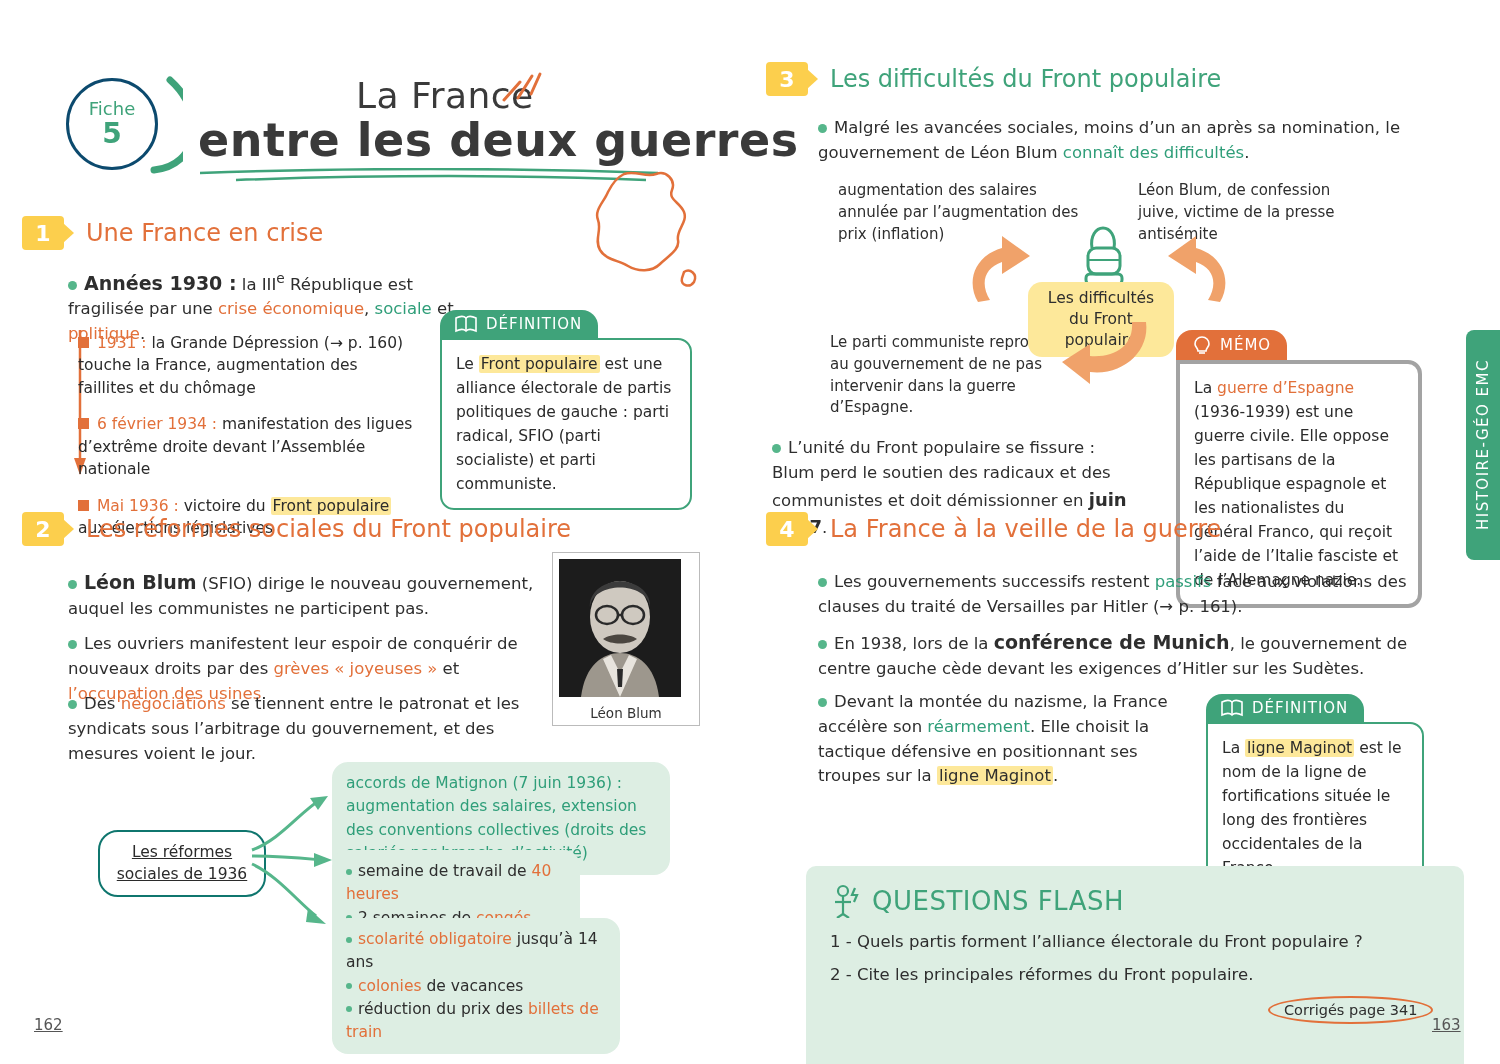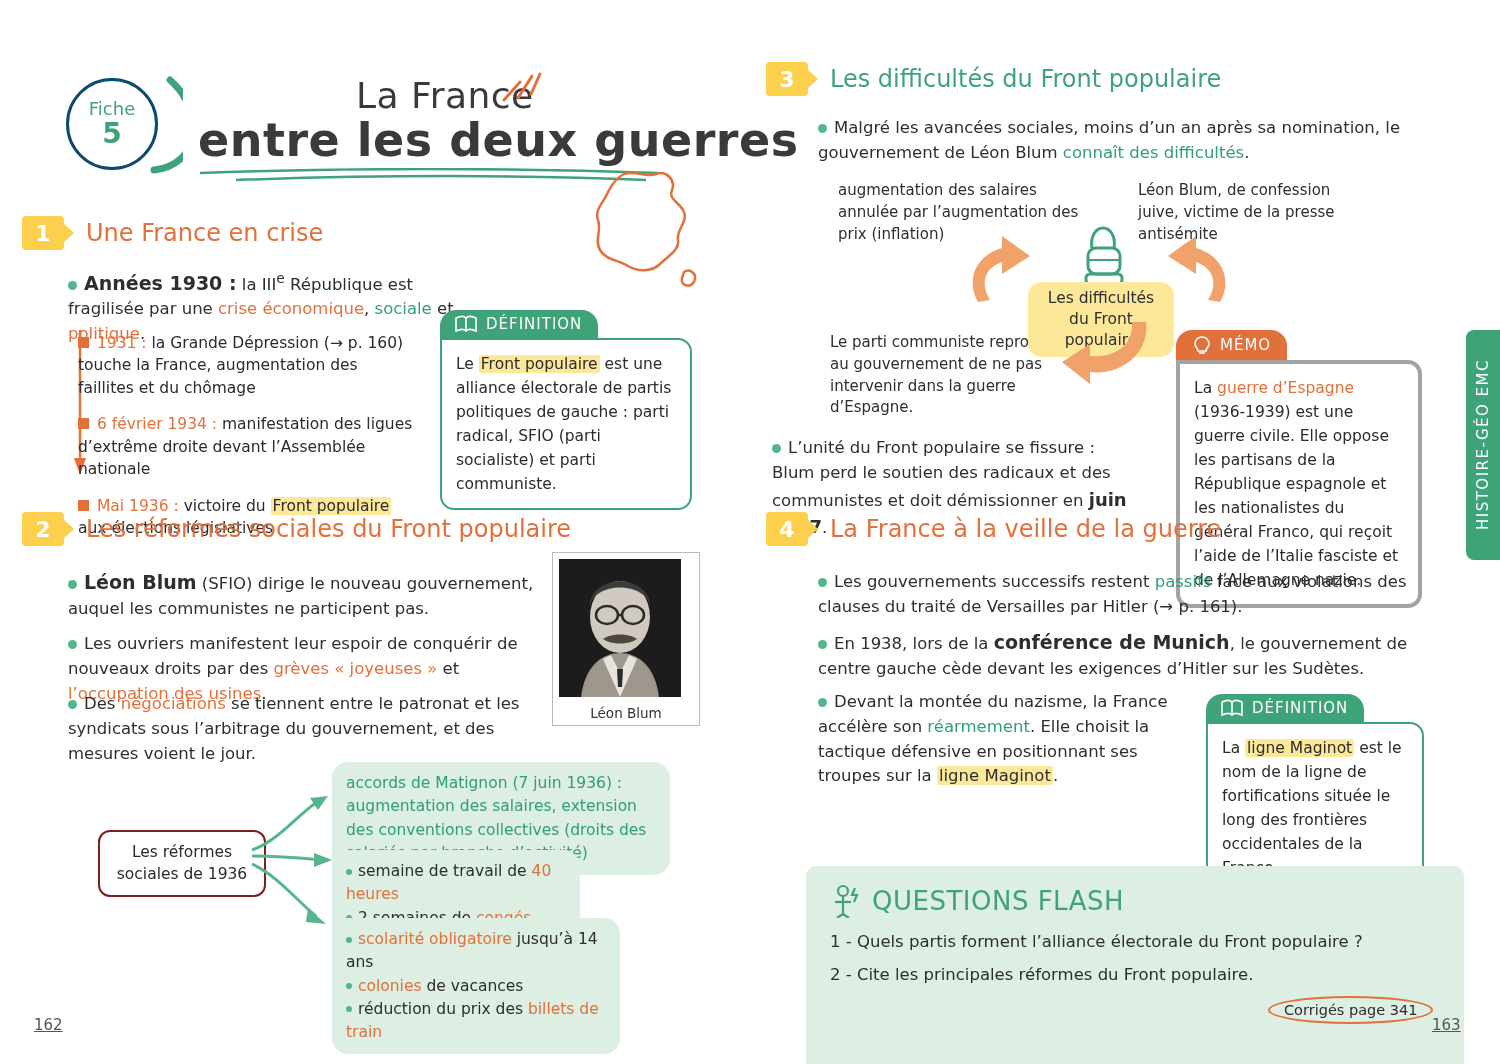--- a/index.html
+++ b/index.html
@@ -72,22 +72,22 @@
   
   .note{
     background:#ddeee3;border-radius:16px;padding:10px 14px;
     font-size:15.5px;line-height:1.5;color:#2e2e2e;
   }
   .note-y{
     background:#fde89a;border-radius:14px;padding:6px 12px;
     font-size:15.5px;line-height:1.35;text-align:center;color:#2e2e2e;
   }
   .orange-box{
-    border:2px solid #7f1d1d;border-radius:12px;padding:10px 12px;
-    font-size:15.5px;line-height:1.4;text-align:center;background:#fff;
+    border:2px solid #0f766e;border-radius:20px;padding:10px 12px;
+    font-size:15.5px;line-height:1.4;text-align:center;background:#fff;text-decoration:underline;
   }
   
   .side-tab{
     position:absolute;right:0;top:330px;width:34px;height:230px;
     background:#3fa37a;border-radius:8px 0 0 8px;color:#fff;
     display:flex;align-items:center;justify-content:center;
   }
   .side-tab span{writing-mode:vertical-rl;transform:rotate(180deg);font-size:15px;letter-spacing:1.5px;}
   
   .qf{

